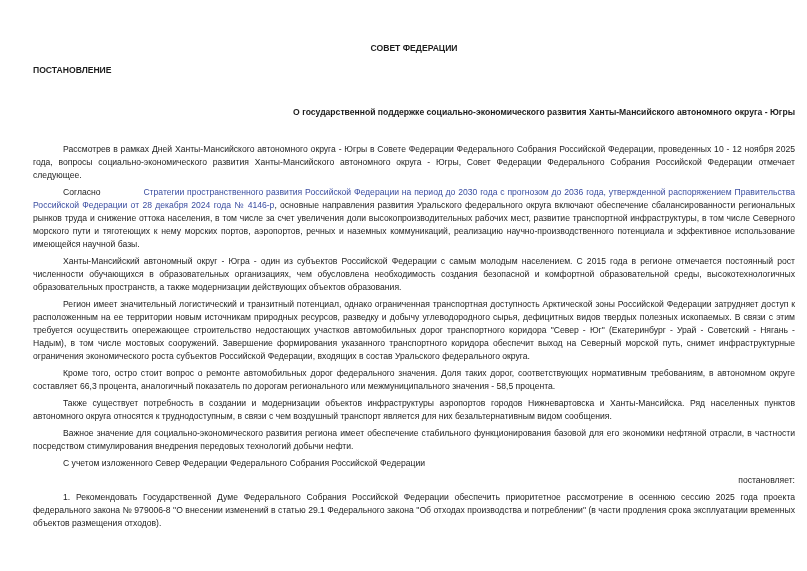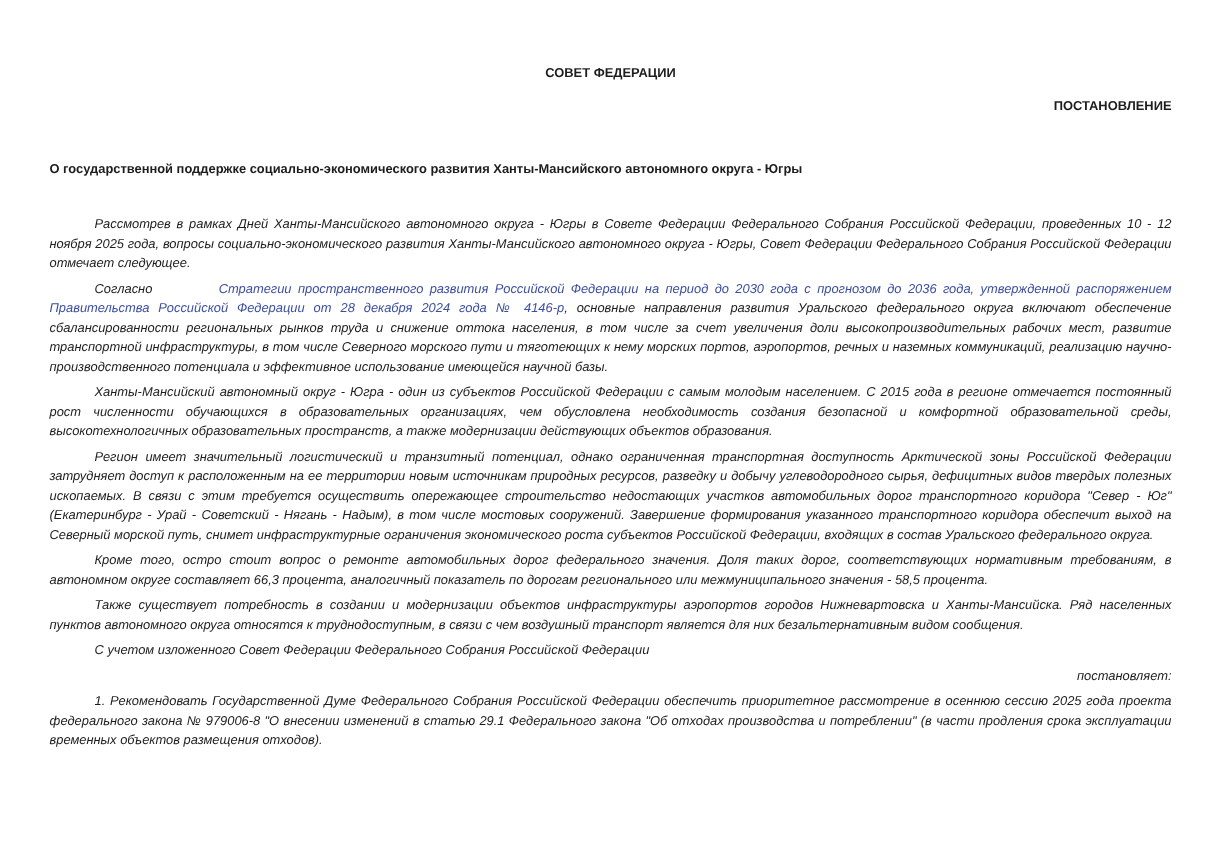--- a/index.html
+++ b/index.html
@@ -6,33 +6,32 @@
   body{
     width:807px;height:571px;overflow:hidden;
     background:#ffffff;
     font-family:"Liberation Sans","DejaVu Sans",sans-serif;
     color:#1d1d1d;
     -webkit-font-smoothing:antialiased;
   }
   .doc{
     box-sizing:border-box;
     width:807px;height:571px;
-    padding:43px 26px 0 33px;
+    padding:43px 12px 0 33px;
     font-size:8.6px;
     line-height:13px;
   }
   .hdr{text-align:center;font-weight:bold;line-height:11px}
-  .doctype{text-align:right;font-weight:bold;margin-top:10px}
-  .title{text-align:left;font-weight:bold;margin-top:29px;line-height:12px}
+  .doctype{text-align:left;font-weight:bold;margin-top:10px}
+  .title{text-align:right;font-weight:bold;margin-top:29px;line-height:12px}
   .body-block{margin-top:25px}
   p.para{
     margin:0 0 4px 0;
     text-indent:30px;
     text-align:justify;
-    font-style:italic;
   }
   p.noindent{text-indent:0;text-align:right}
   .resolve{margin-top:18px;margin-bottom:0}
   .item{margin-bottom:0}
   a.doclink{
     color:var(--link-color,#3b4ea1);
     text-decoration:none;
     cursor:pointer;
     margin-left:40px;
   }
@@ -53,20 +52,21 @@
   <div class="body-block">
 
     <p class="para">Рассмотрев в рамках Дней Ханты-Мансийского автономного округа - Югры в Совете Федерации Федерального Собрания Российской Федерации, проведенных 10 - 12 ноября 2025 года, вопросы социально-экономического развития Ханты-Мансийского автономного округа - Югры, Совет Федерации Федерального Собрания Российской Федерации отмечает следующее.</p>
 
     <p class="para"><span>Согласно </span><a class="doclink">Стратегии пространственного развития Российской Федерации на период до 2030 года с прогнозом до 2036 года, утвержденной распоряжением Правительства Российской Федерации от 28 декабря 2024 года № 4146-р</a><span>, основные направления развития Уральского федерального округа включают обеспечение сбалансированности региональных рынков труда и снижение оттока населения, в том числе за счет увеличения доли высокопроизводительных рабочих мест, развитие транспортной инфраструктуры, в том числе Северного морского пути и тяготеющих к нему морских портов, аэропортов, речных и наземных коммуникаций, реализацию научно-производственного потенциала и эффективное использование имеющейся научной базы.</span></p>
 
     <p class="para">Ханты-Мансийский автономный округ - Югра - один из субъектов Российской Федерации с самым молодым населением. С 2015 года в регионе отмечается постоянный рост численности обучающихся в образовательных организациях, чем обусловлена необходимость создания безопасной и комфортной образовательной среды, высокотехнологичных образовательных пространств, а также модернизации действующих объектов образования.</p>
     <p class="para">Регион имеет значительный логистический и транзитный потенциал, однако ограниченная транспортная доступность Арктической зоны Российской Федерации затрудняет доступ к расположенным на ее территории новым источникам природных ресурсов, разведку и добычу углеводородного сырья, дефицитных видов твердых полезных ископаемых. В связи с этим требуется осуществить опережающее строительство недостающих участков автомобильных дорог транспортного коридора "Север - Юг" (Екатеринбург - Урай - Советский - Нягань - Надым), в том числе мостовых сооружений. Завершение формирования указанного транспортного коридора обеспечит выход на Северный морской путь, снимет инфраструктурные ограничения экономического роста субъектов Российской Федерации, входящих в состав Уральского федерального округа.</p>
     <p class="para">Кроме того, остро стоит вопрос о ремонте автомобильных дорог федерального значения. Доля таких дорог, соответствующих нормативным требованиям, в автономном округе составляет 66,3 процента, аналогичный показатель по дорогам регионального или межмуниципального значения - 58,5 процента.</p>
     <p class="para">Также существует потребность в создании и модернизации объектов инфраструктуры аэропортов городов Нижневартовска и Ханты-Мансийска. Ряд населенных пунктов автономного округа относятся к труднодоступным, в связи с чем воздушный транспорт является для них безальтернативным видом сообщения.</p>
-    <p class="para">С учетом изложенного Совет Федерации Федерального Собрания Российской Федерации</p>
+    <p class="para">Важное значение для социально-экономического развития региона имеет обеспечение стабильного функционирования базовой для его экономики нефтяной отрасли, в частности посредством стимулирования внедрения передовых технологий добычи нефти.</p>
+    <p class="para">С учетом изложенного Север Федерации Федерального Собрания Российской Федерации</p>
 
     <p class="para noindent resolve">постановляет:</p>
 
     <p class="para item">1. Рекомендовать Государственной Думе Федерального Собрания Российской Федерации обеспечить приоритетное рассмотрение в осеннюю сессию 2025 года проекта федерального закона № 979006-8 "О внесении изменений в статью 29.1 Федерального закона "Об отходах производства и потреблении" (в части продления срока эксплуатации временных объектов размещения отходов).</p>
 
   </div>
 </div>
 
 </body></html>

